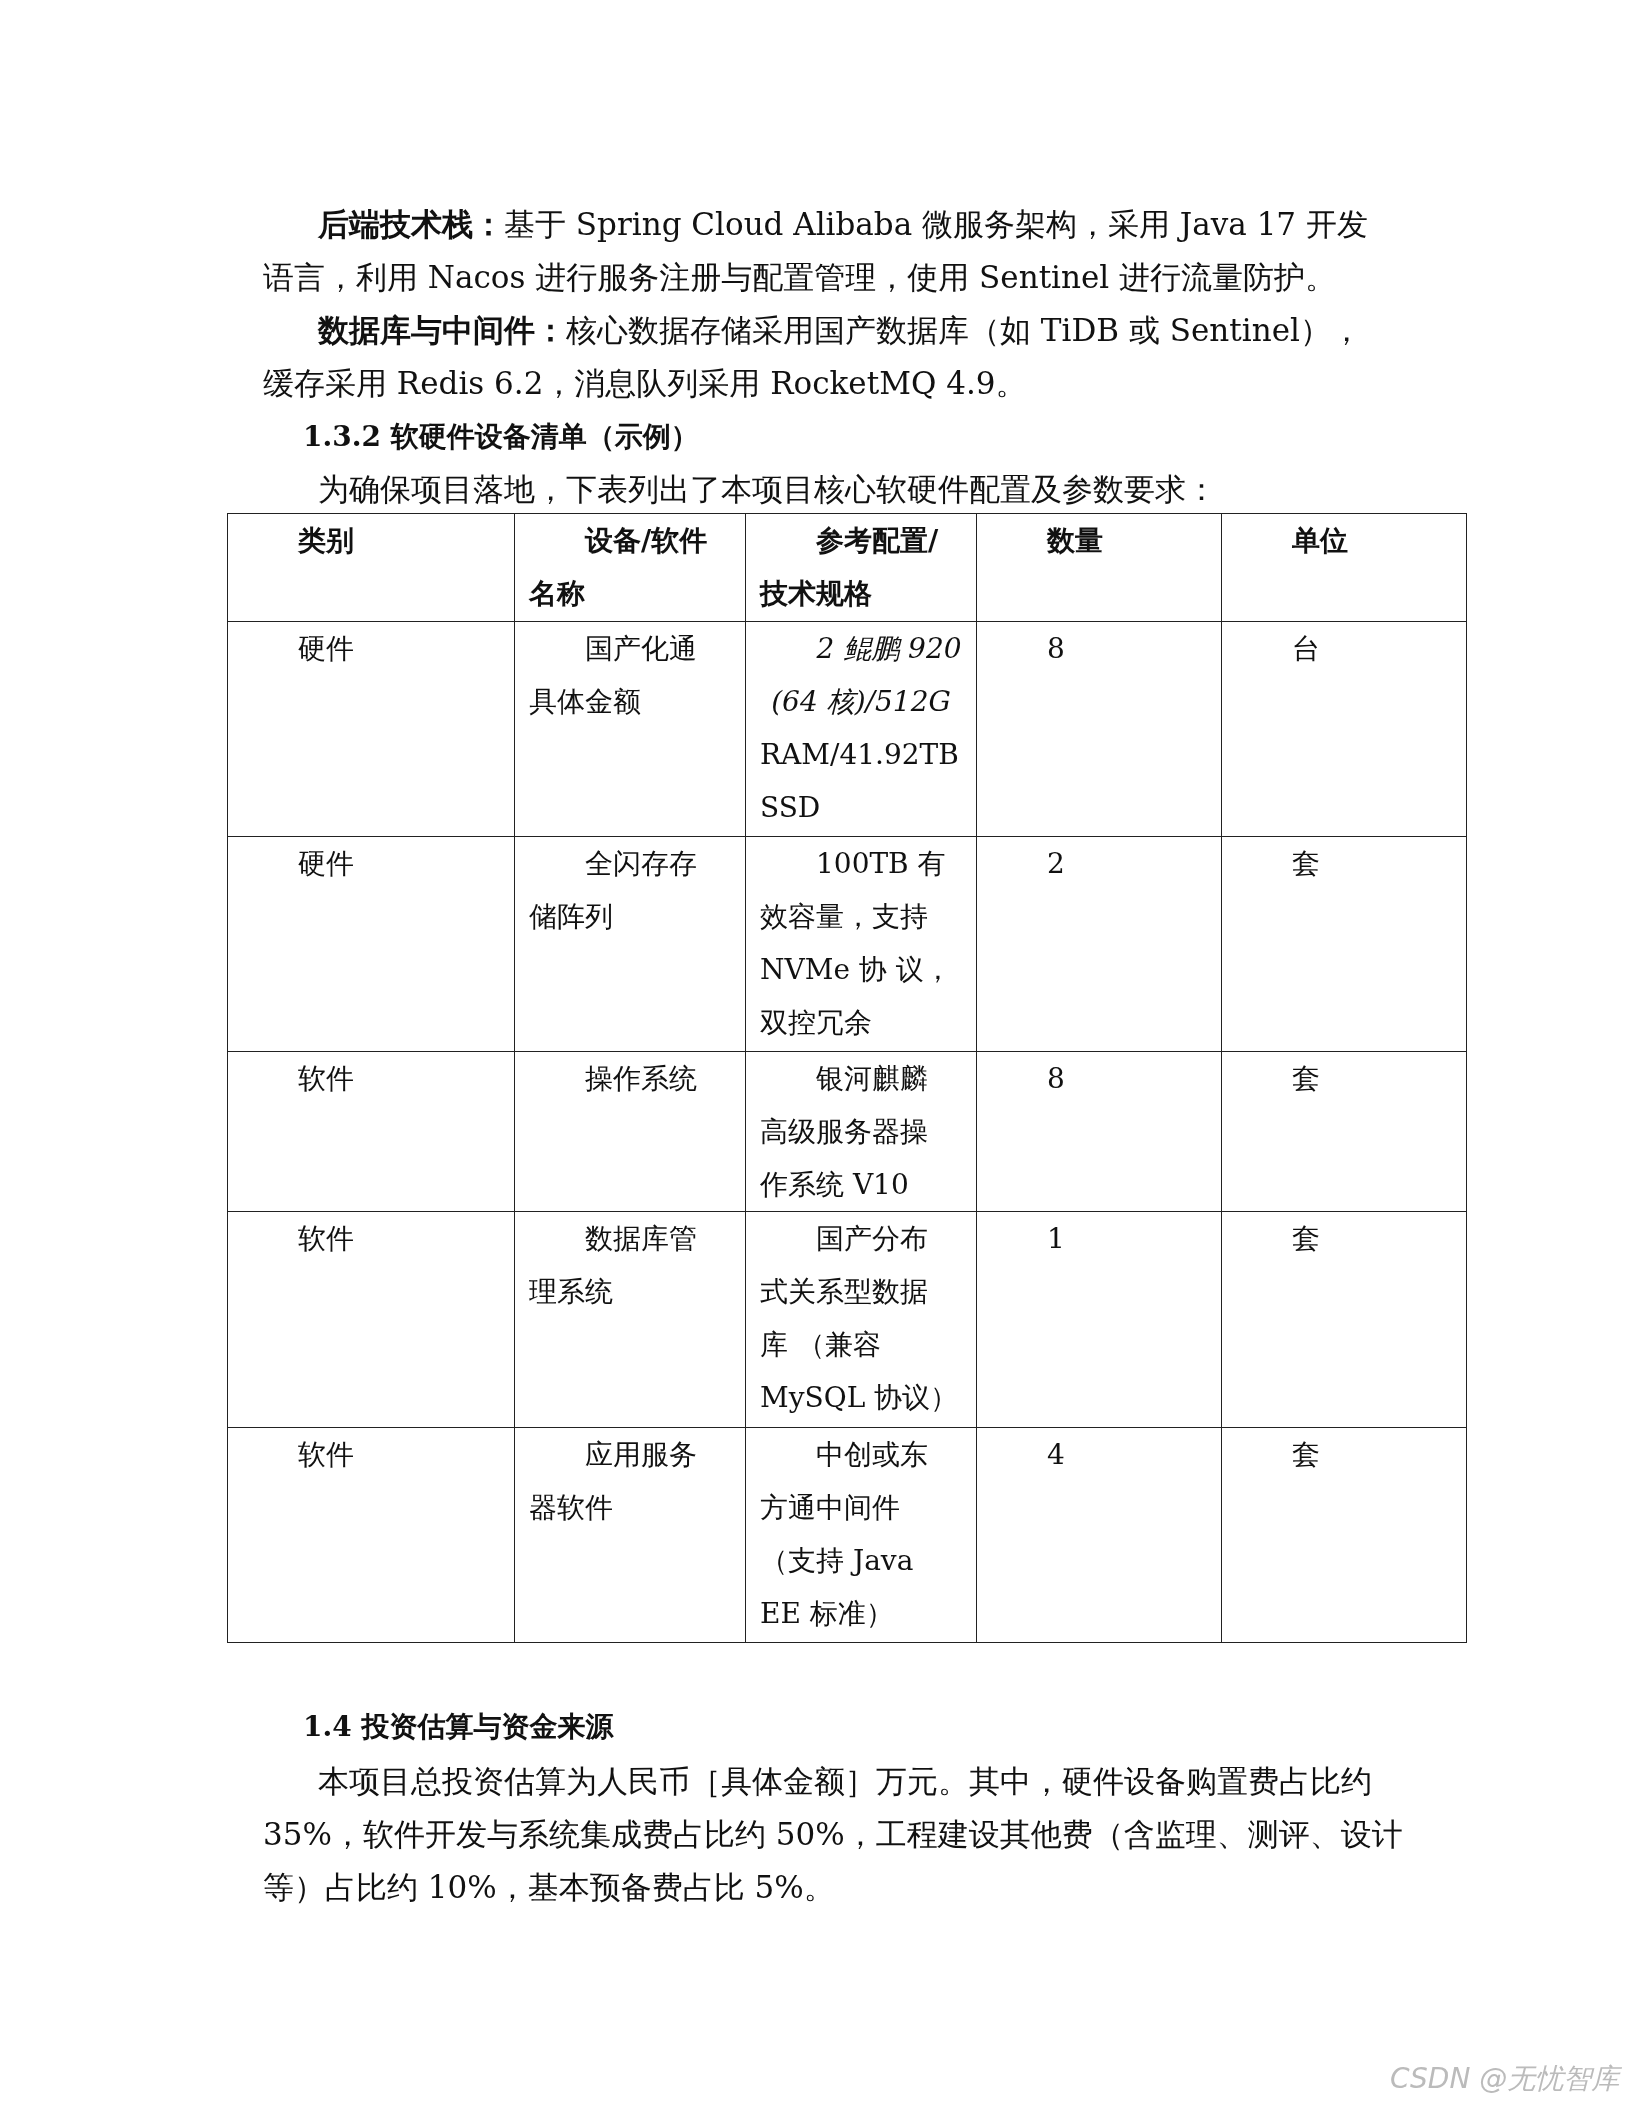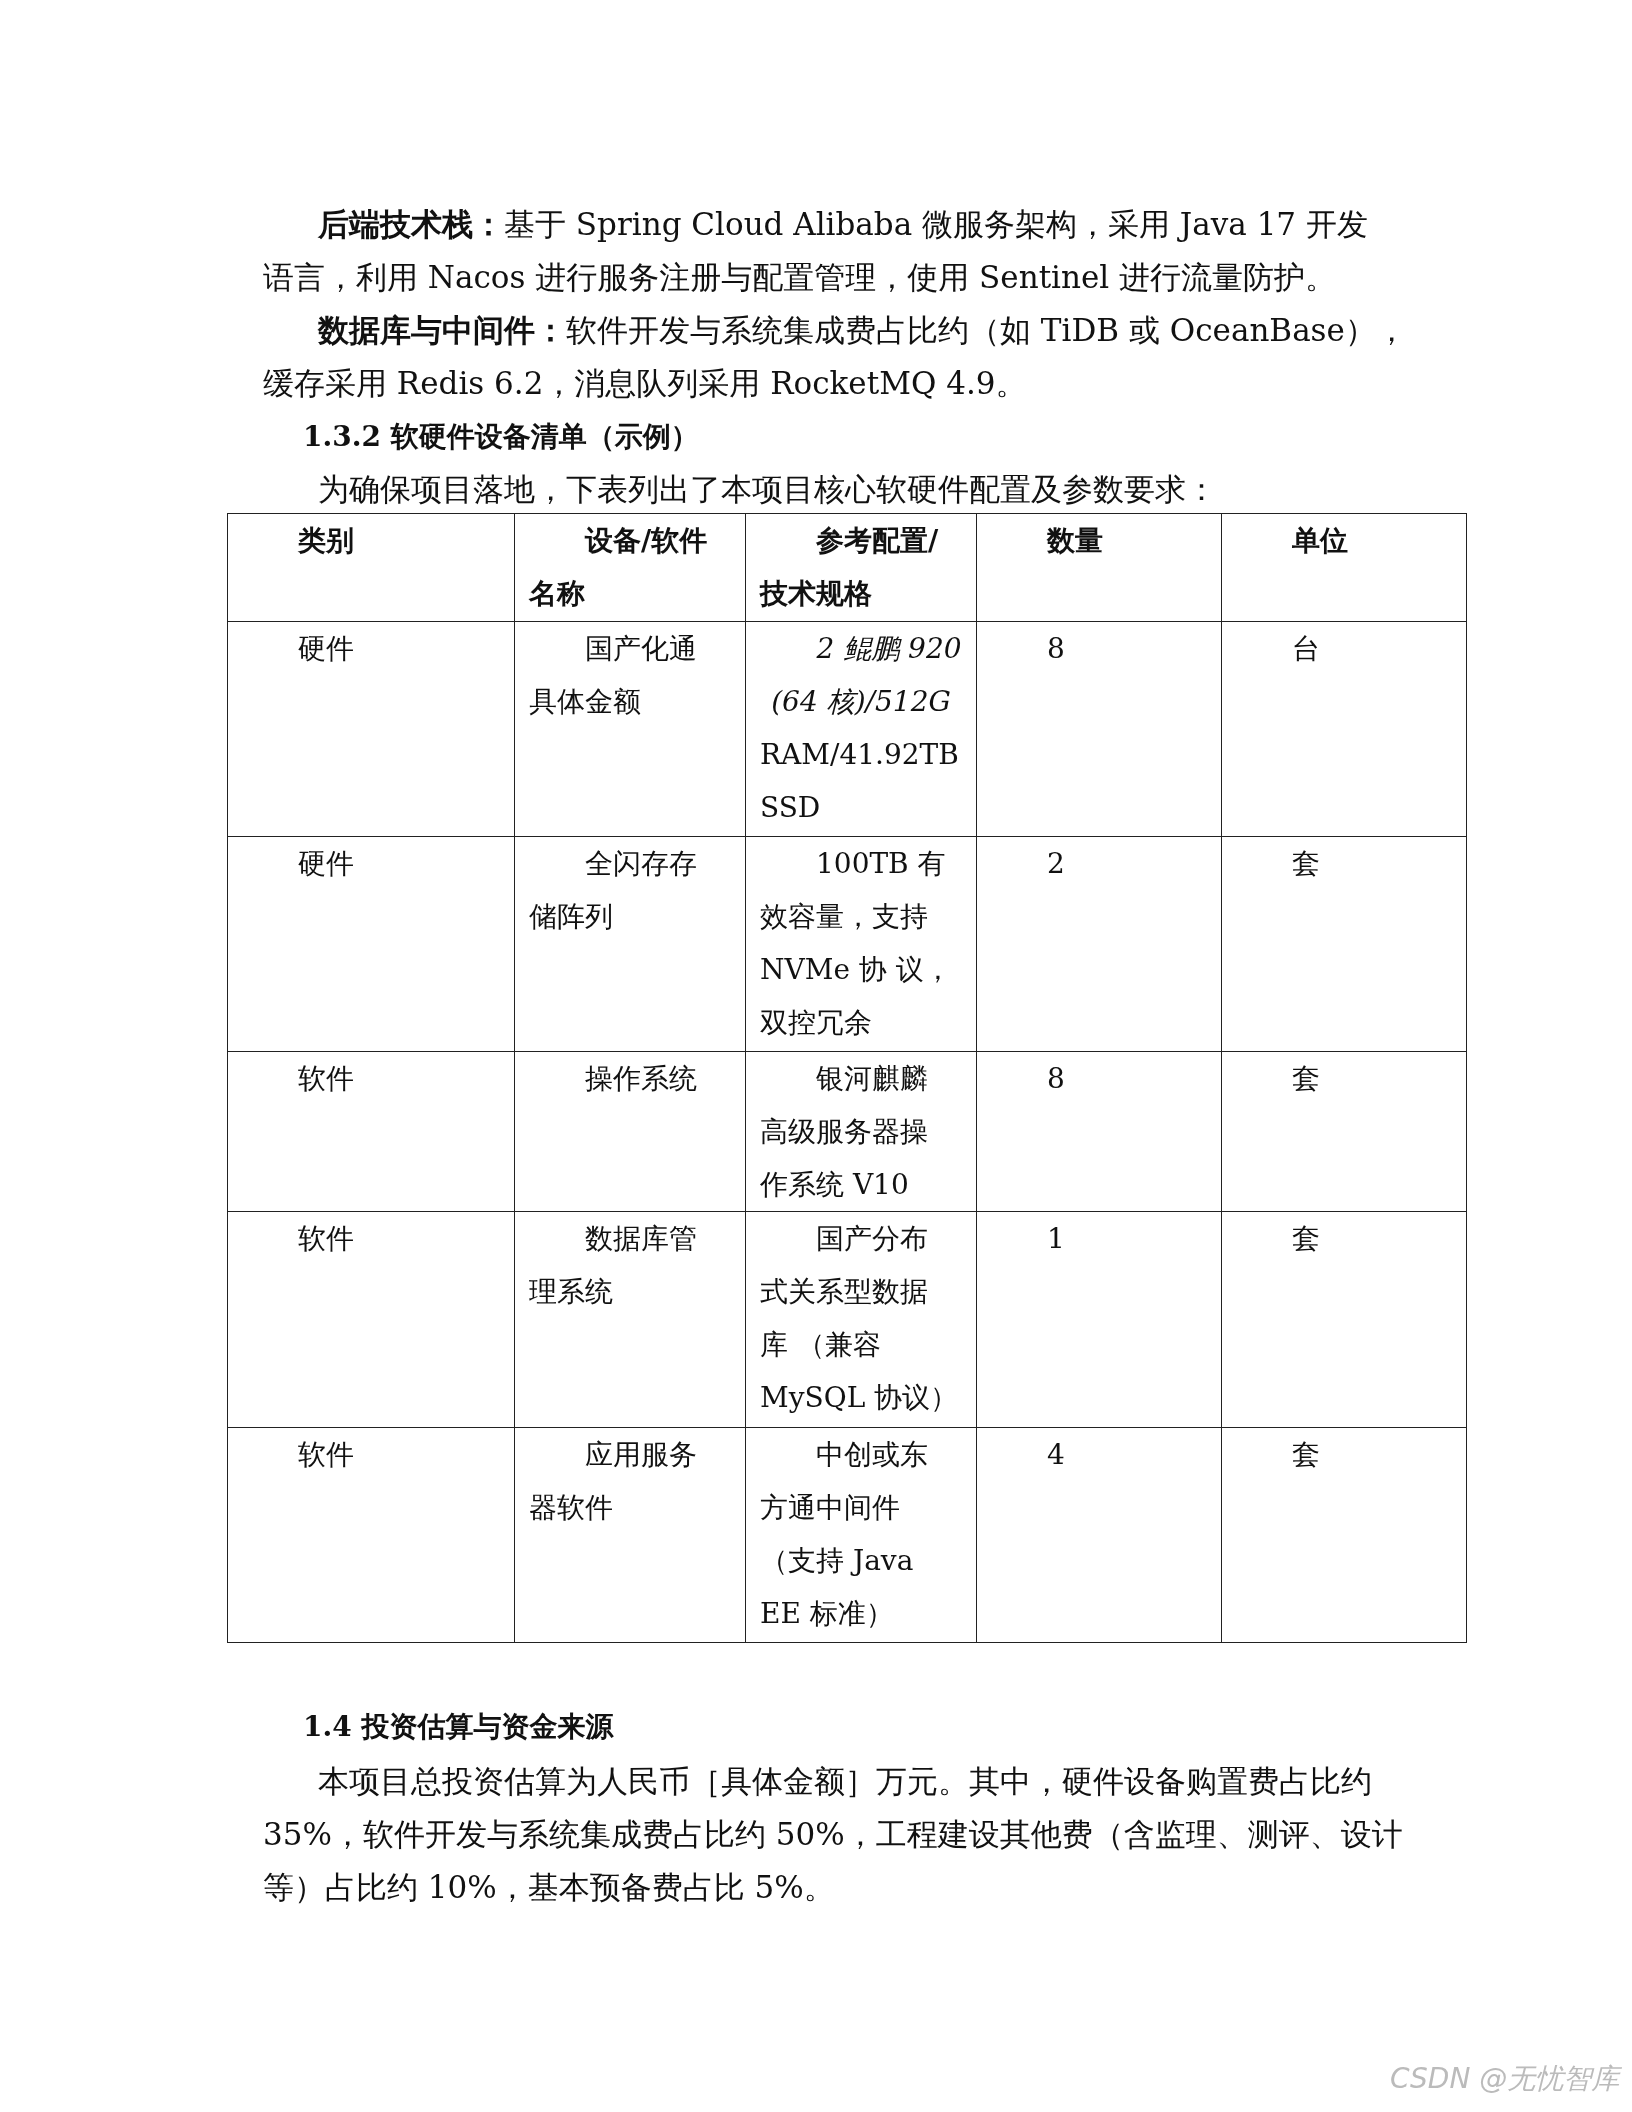--- a/index.html
+++ b/index.html
@@ -26,21 +26,21 @@
 </style>
 </head>
 <body>
 
 <div class="para" style="top:198px;">
   <span class="line indent"><span class="b">后端技术栈：</span><span>基于 Spring Cloud Alibaba 微服务架构，采用 Java 17 开发</span></span>
   <span class="line">语言，利用 Nacos 进行服务注册与配置管理，使用 Sentinel 进行流量防护。</span>
 </div>
 
 <div class="para" style="top:304px;">
-  <span class="line indent"><span class="b">数据库与中间件：</span><span>软件开发与系统集成费占比约（如 TiDB 或 OceanBase），</span></span>
+  <span class="line indent"><span class="b">数据库与中间件：</span><span>核心数据存储采用国产数据库（如 TiDB 或 Sentinel），</span></span>
   <span class="line">缓存采用 Redis 6.2，消息队列采用 RocketMQ 4.9。</span>
 </div>
 
 <div class="heading" style="top:410px;">1.3.2 软硬件设备清单（示例）</div>
 
 <div class="para" style="top:463px;">
   <span class="line indent">为确保项目落地，下表列出了本项目核心软硬件配置及参数要求：</span>
 </div>
 
 <table>

